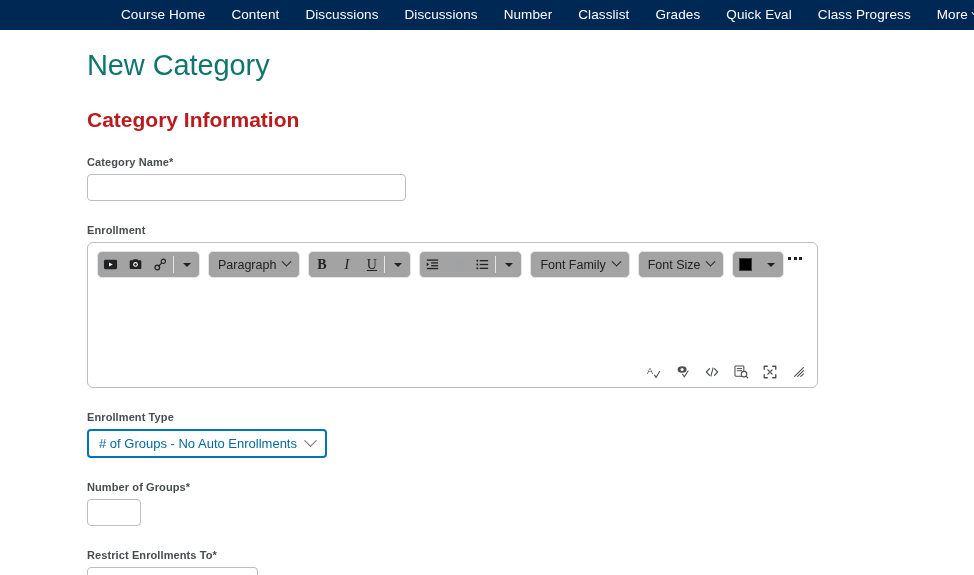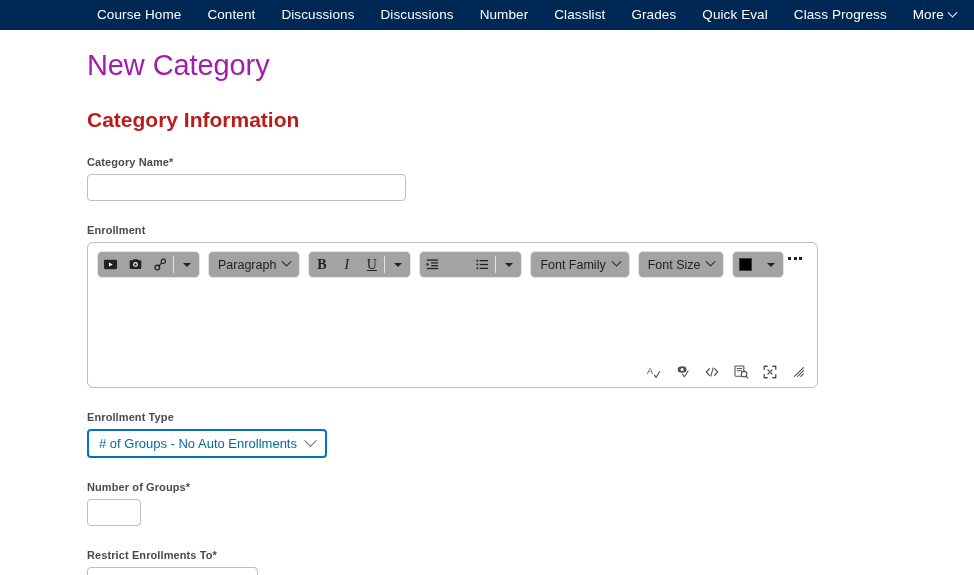--- a/index.html
+++ b/index.html
@@ -12,21 +12,21 @@
     -webkit-font-smoothing: antialiased;
   }
 
   
   .navbar {
     width: 974px;
     height: 30px;
     background: #002855;
     display: flex;
     align-items: center;
-    padding-left: 84px;
+    padding-left: 108px;
     position: relative;
   }
   .nav-item {
     color: #ffffff;
     font-size: 13.5px;
     line-height: 30px;
     padding: 0 13px;
     white-space: nowrap;
     cursor: pointer;
     display: flex;
@@ -44,21 +44,21 @@
 
   
   .page {
     padding-left: 87px;
     padding-top: 0;
     background: #fff;
   }
   .page-title {
     font-size: 29px;
     font-weight: 400;
-    color: #a21caf;
+    color: #0f766e;
     margin: 16px 0 0 0;
     line-height: 38px;
     letter-spacing: -.1px;
   }
   .section-title {
     font-size: 21px;
     font-weight: 700;
     color: #b91c1c;
     margin: 22px 0 0 0;
     line-height: 27px;

